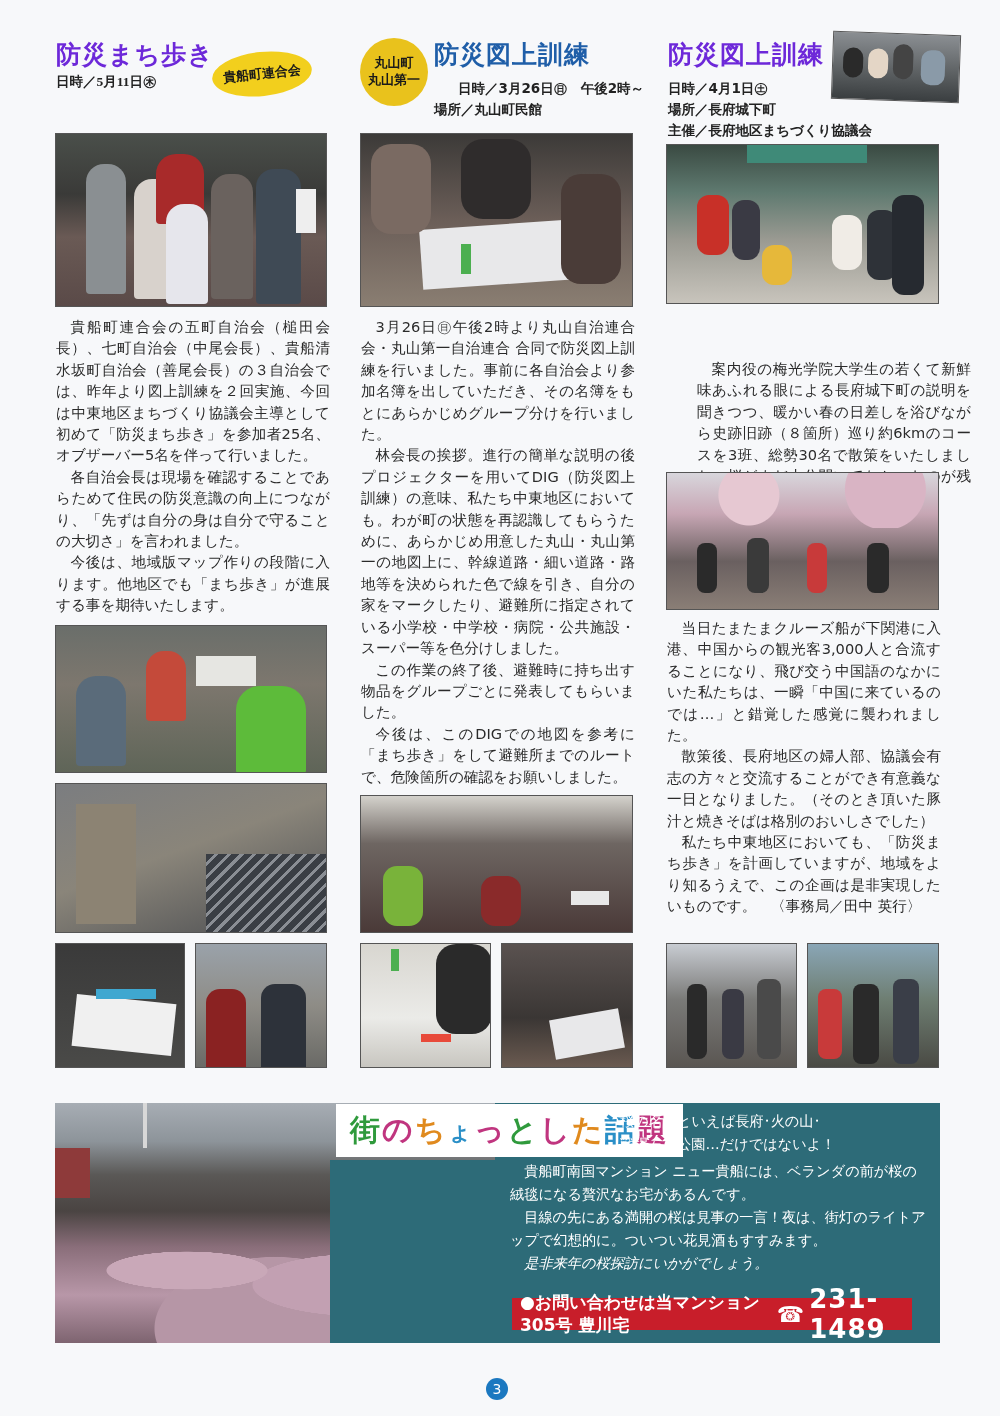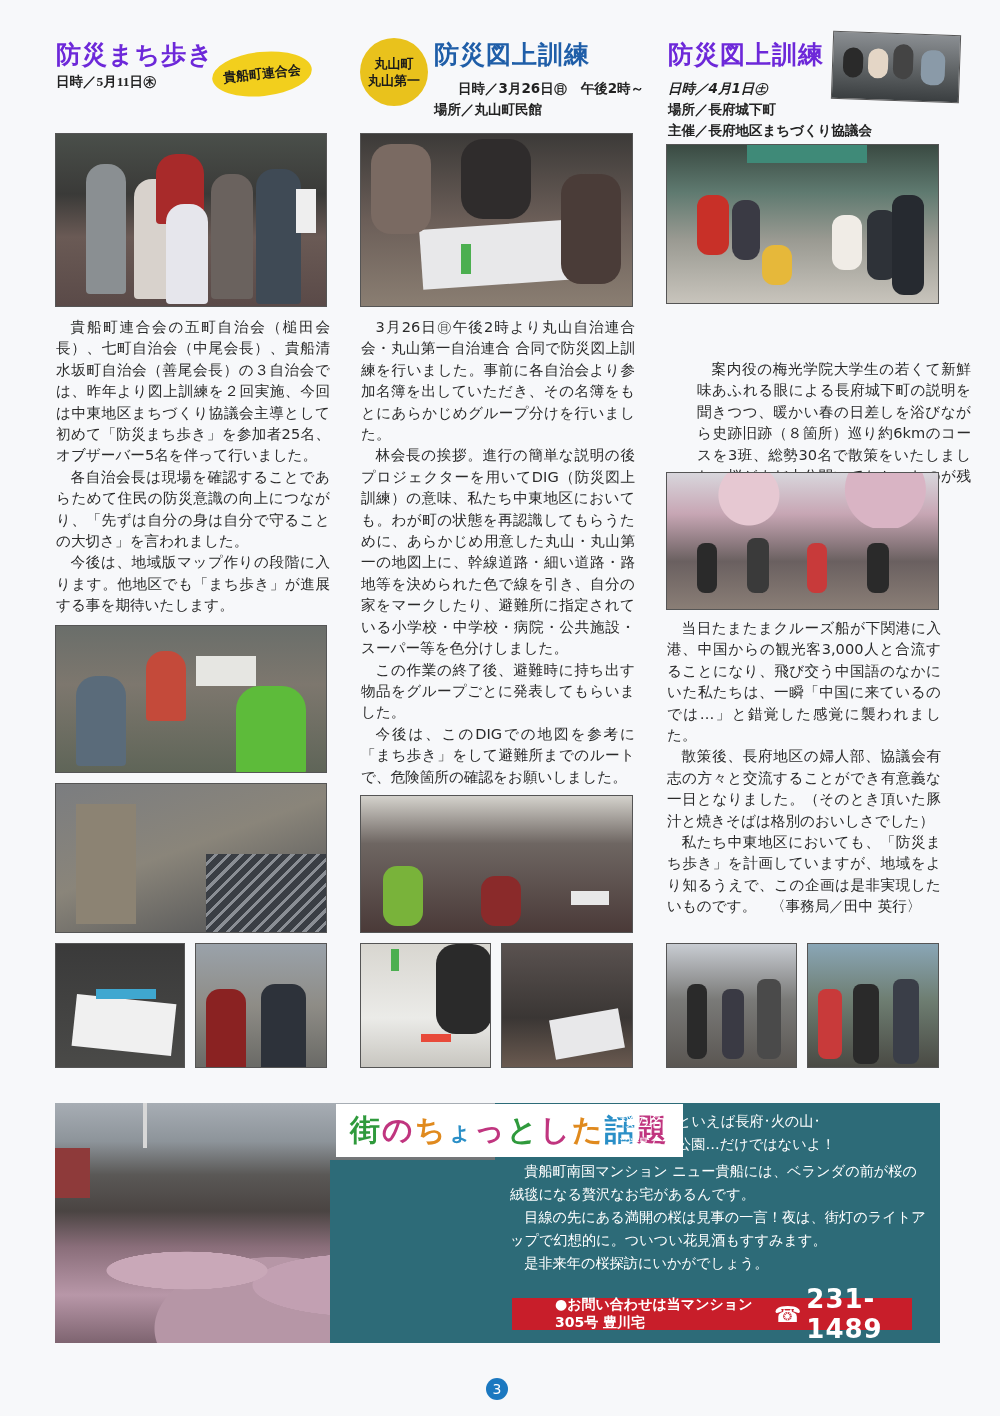--- a/index.html
+++ b/index.html
@@ -7,26 +7,26 @@
   body { position: relative; font-family: "DejaVu Sans", "Liberation Sans", sans-serif; color: #222; }
   .abs { position: absolute; }
   .title { font-weight: bold; font-size: 25px; letter-spacing: 1px; line-height: 30px; white-space: nowrap; }
   .green { color: #6d28d9; text-align: center; }
   .blue { color: #1f5ea8; }
   .meta { font-size: 13.5px; font-weight: bold; color: #222; line-height: 20px; white-space: nowrap; }
   .body-text { font-size: 14.6px; line-height: 21.4px; color: #2a2a2a; text-align: justify; }
   .body-text p { text-indent: 1em; }
   .photo { position: absolute; overflow: hidden; border: 1px solid #555; }
   .badge-oval { position: absolute; background: #f2cf1d; border-radius: 50%; display: flex; align-items: center; justify-content: center; font-family: "DejaVu Serif", serif; font-weight: bold; color: #1a1a1a; }
-  .badge-circle { position: absolute; background: #e9c21c; border-radius: 50%; display: flex; flex-direction: column; align-items: center; justify-content: center; font-family: Liberation Serif, serif; font-weight: bold; color: #1a1a1a; font-size: 13px; line-height: 17px; }
+  .badge-circle { position: absolute; background: #e9c21c; border-radius: 50%; display: flex; flex-direction: column; align-items: center; justify-content: center; font-family: Liberation Mono, monospace; font-weight: bold; color: #1a1a1a; font-size: 13px; line-height: 17px; }
   .topic-box { position: absolute; background: #2d6b78; color: #fff; }
   .topic-box .txt { font-size: 14.2px; line-height: 23px; }
   .topic-title { position: absolute; background: #fff; font-weight: bold; font-size: 30px; letter-spacing: 2px; padding: 6px 14px; white-space: nowrap; }
   .contact-bar { position: absolute; background: #c81e2a; color: #fff; display: flex; align-items: center; padding-left: 8px; }
-  .contact-bar .small { font-size: 14px; font-weight: bold; margin-left: 35px; }
+  .contact-bar .small { font-size: 17px; font-weight: bold; }
   .contact-bar .phone { font-size: 26px; font-weight: bold; margin-left: 10px; letter-spacing: 1px; }
   .page-num { position: absolute; width: 22px; height: 22px; border-radius: 50%; background: #1b78c0; color: #fff; font-size: 14px; display: flex; align-items: center; justify-content: center; }
 </style>
 </head>
 <body>
 
 <div class="abs title green" style="left:56px;top:40px;">防災まち歩き</div>
 <div class="badge-oval" style="left:212px;top:52px;width:100px;height:44px;font-size:13px;transform:rotate(-6deg);">貴船町連合会</div>
 <div class="abs meta" style="left:56px;top:72px;font-family:Liberation Serif, serif;">日時／5月11日㊍</div>
 
@@ -102,21 +102,21 @@
   <div style="position:absolute;left:50px;top:70px;width:70px;height:40px;background:#e8e8ea;transform:rotate(-10deg);"></div>
 </div>
 
 <div class="abs title green" style="left:668px;top:40px;">防災図上訓練</div>
 <div class="photo" style="left:832px;top:33px;width:128px;height:68px;transform:rotate(2deg);background:linear-gradient(180deg,#8a8e92 0%,#5a5e60 60%,#3a3e40 100%);">
   <div style="position:absolute;left:10px;top:15px;width:20px;height:30px;background:#2a2a2a;border-radius:10px;"></div>
   <div style="position:absolute;left:35px;top:15px;width:20px;height:30px;background:#e4d6c6;border-radius:10px;"></div>
   <div style="position:absolute;left:60px;top:10px;width:20px;height:35px;background:#444;border-radius:10px;"></div>
   <div style="position:absolute;left:88px;top:15px;width:24px;height:35px;background:#8a9aa8;border-radius:10px;"></div>
 </div>
-<div class="abs meta" style="left:668px;top:78px;font-style:italic;">日時／4月1日㊏</div>
+<div class="abs meta" style="left:668px;top:78px;">日時／4月1日㊏</div>
 <div class="abs meta" style="left:668px;top:99px;">場所／長府城下町</div>
 <div class="abs meta" style="left:668px;top:120px;">主催／長府地区まちづくり協議会</div>
 
 <div class="photo" style="left:666px;top:144px;width:273px;height:160px;background:linear-gradient(180deg,#3a4a42 0%,#5f7a70 30%,#9a9a92 60%,#c8c4bc 100%);">
   <div style="position:absolute;left:80px;top:0;width:120px;height:18px;background:#3f8a78;"></div>
   <div style="position:absolute;left:30px;top:50px;width:32px;height:60px;background:#c83028;border-radius:12px;"></div>
   <div style="position:absolute;left:65px;top:55px;width:28px;height:60px;background:#3a3a44;border-radius:12px;"></div>
   <div style="position:absolute;left:95px;top:100px;width:30px;height:40px;background:#e6b83a;border-radius:12px;"></div>
   <div style="position:absolute;left:165px;top:70px;width:30px;height:55px;background:#f0ece6;border-radius:12px;"></div>
   <div style="position:absolute;left:200px;top:65px;width:30px;height:70px;background:#2e3238;border-radius:12px;"></div>
@@ -166,21 +166,21 @@
 </div>
 
 <div class="abs topic-box" style="left:620px;top:1110px;background:transparent;">
   <div class="txt">桜の名所といえば長府･火の山･</div>
   <div class="txt">戦場ヶ原公園…だけではないよ！</div>
 </div>
 
 <div class="abs topic-box" style="left:510px;top:1160px;width:420px;background:transparent;">
   <div class="txt" style="text-indent:1em;">貴船町南国マンション ニュー貴船には、ベランダの前が桜の絨毯になる贅沢なお宅があるんです。</div>
   <div class="txt" style="text-indent:1em;">目線の先にある満開の桜は見事の一言！夜は、街灯のライトアップで幻想的に。ついつい花見酒もすすみます。</div>
-  <div class="txt" style="text-indent:1em;">是非来年の桜探訪にいかがでしょう。</div>
+  <div class="txt" style="text-indent:1em;font-style:italic;">是非来年の桜探訪にいかがでしょう。</div>
 </div>
 
 <div class="contact-bar" style="left:512px;top:1298px;width:400px;height:32px;">
   <span class="small">●お問い合わせは当マンション305号 豊川宅</span>
   <span class="phone" style="font-size:22px;">☎</span>
   <span class="phone" style="margin-left:4px;">231-1489</span>
 </div>
 
 <div class="page-num" style="left:486px;top:1378px;">3</div>
 

